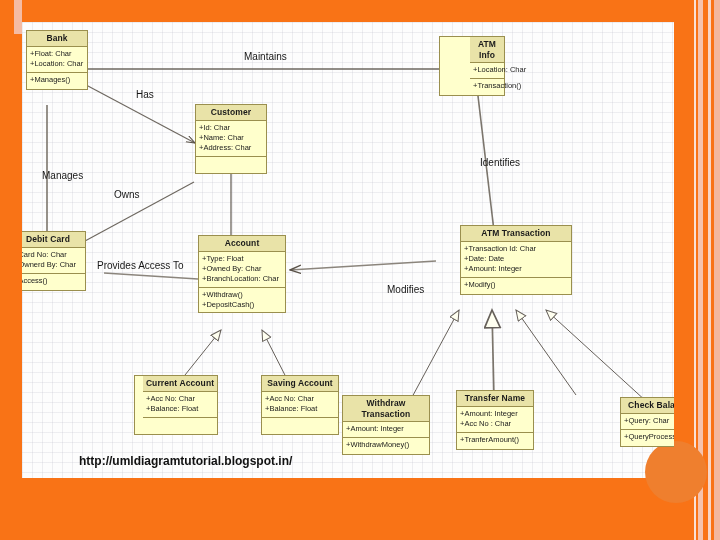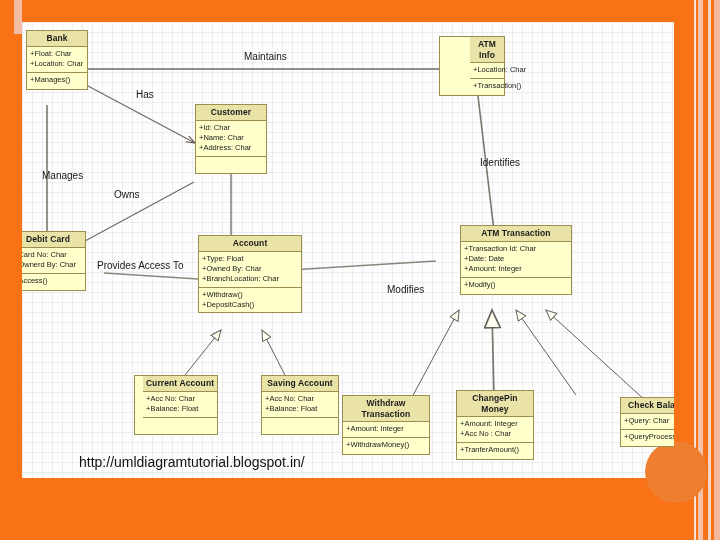--- a/index.html
+++ b/index.html
@@ -64,21 +64,21 @@
     padding:2px 3px 3px;
     line-height:1.33;
     min-height:11px;
   }
   .uml .row{white-space:nowrap;}
   
   .elabel{
     position:absolute;font-size:10px;color:#161616;white-space:nowrap;z-index:6;
   }
   .watermark{
-    position:absolute;font-size:14px;font-weight:normal;color:#111;white-space:nowrap;z-index:6;
+    position:absolute;font-size:12px;font-weight:bold;color:#111;white-space:nowrap;z-index:6;
   }
 </style>
 </head>
 <body>
 
 <div id="slide">
 
   <div class="corner-tab"></div>
   <div class="stripe s4"></div>
   <div class="stripe s1"></div>
@@ -185,21 +185,21 @@
       <div class="hdr">Debit Card</div>
       <div class="attrs">
         <div class="row">+Card No: Char</div>
         <div class="row">+Ownerd By: Char</div>
       </div>
       <div class="ops">
         <div class="row">+Access()</div>
       </div>
     </div>
 
-    <div class="uml" style="left:176px;top:213px;width:104px;">
+    <div class="uml" style="left:176px;top:213px;width:88px;">
       <div class="hdr">Account</div>
       <div class="attrs">
         <div class="row">+Type: Float</div>
         <div class="row">+Owned By: Char</div>
         <div class="row">+BranchLocation: Char</div>
       </div>
       <div class="ops">
         <div class="row">+Withdraw()</div>
         <div class="row">+DepositCash()</div>
       </div>
@@ -239,21 +239,21 @@
       <div class="hdr">Withdraw Transaction</div>
       <div class="attrs">
         <div class="row">+Amount: Integer</div>
       </div>
       <div class="ops">
         <div class="row">+WithdrawMoney()</div>
       </div>
     </div>
 
     <div class="uml" style="left:434px;top:368px;width:78px;">
-      <div class="hdr">ChangePin Money</div>
+      <div class="hdr">Transfer Name</div>
       <div class="attrs">
         <div class="row">+Amount: Integer</div>
         <div class="row">+Acc No : Char</div>
       </div>
       <div class="ops">
         <div class="row">+TranferAmount()</div>
       </div>
     </div>
 
 

